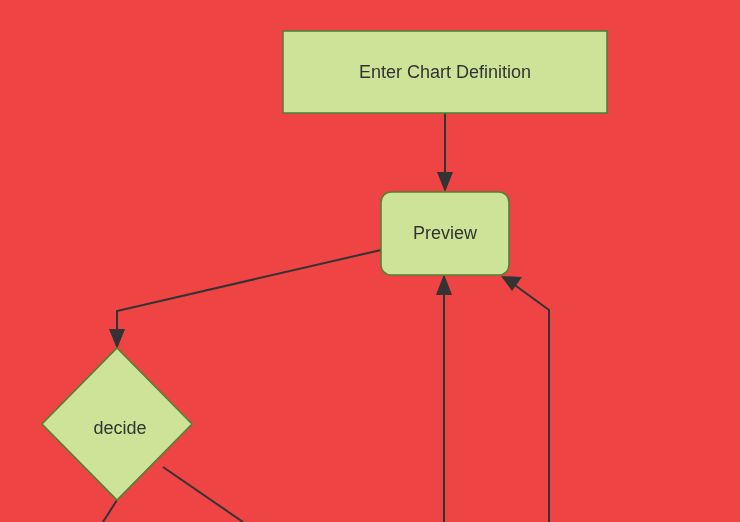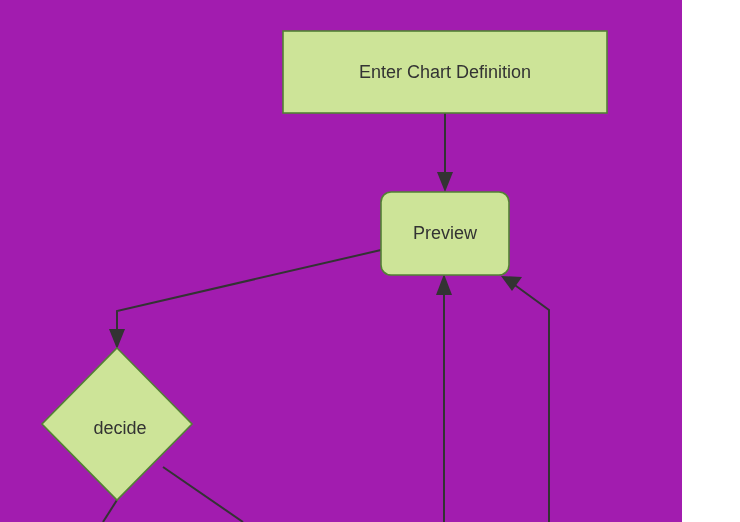--- a/index.html
+++ b/index.html
@@ -5,23 +5,23 @@
   html, body {
     margin: 0;
     padding: 0;
     background: #ffffff;
   }
   body {
     font-family: "Liberation Sans", sans-serif;
   }
   #diagram-root {
     position: relative;
-    width: 682px;
+    width: 740px;
     height: 522px;
-    background: #a21caf;
+    background: #ef4444;
     overflow: hidden;
   }
   #flow-svg {
     position: absolute;
     top: 0;
     left: 0;
     width: 740px;
     height: 522px;
     display: block;
   }

